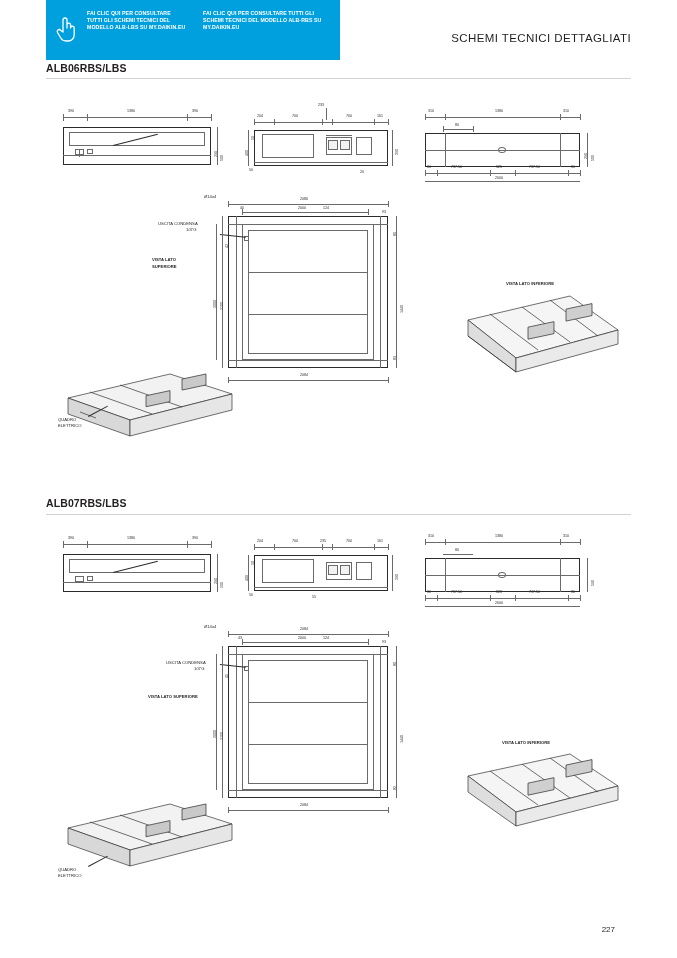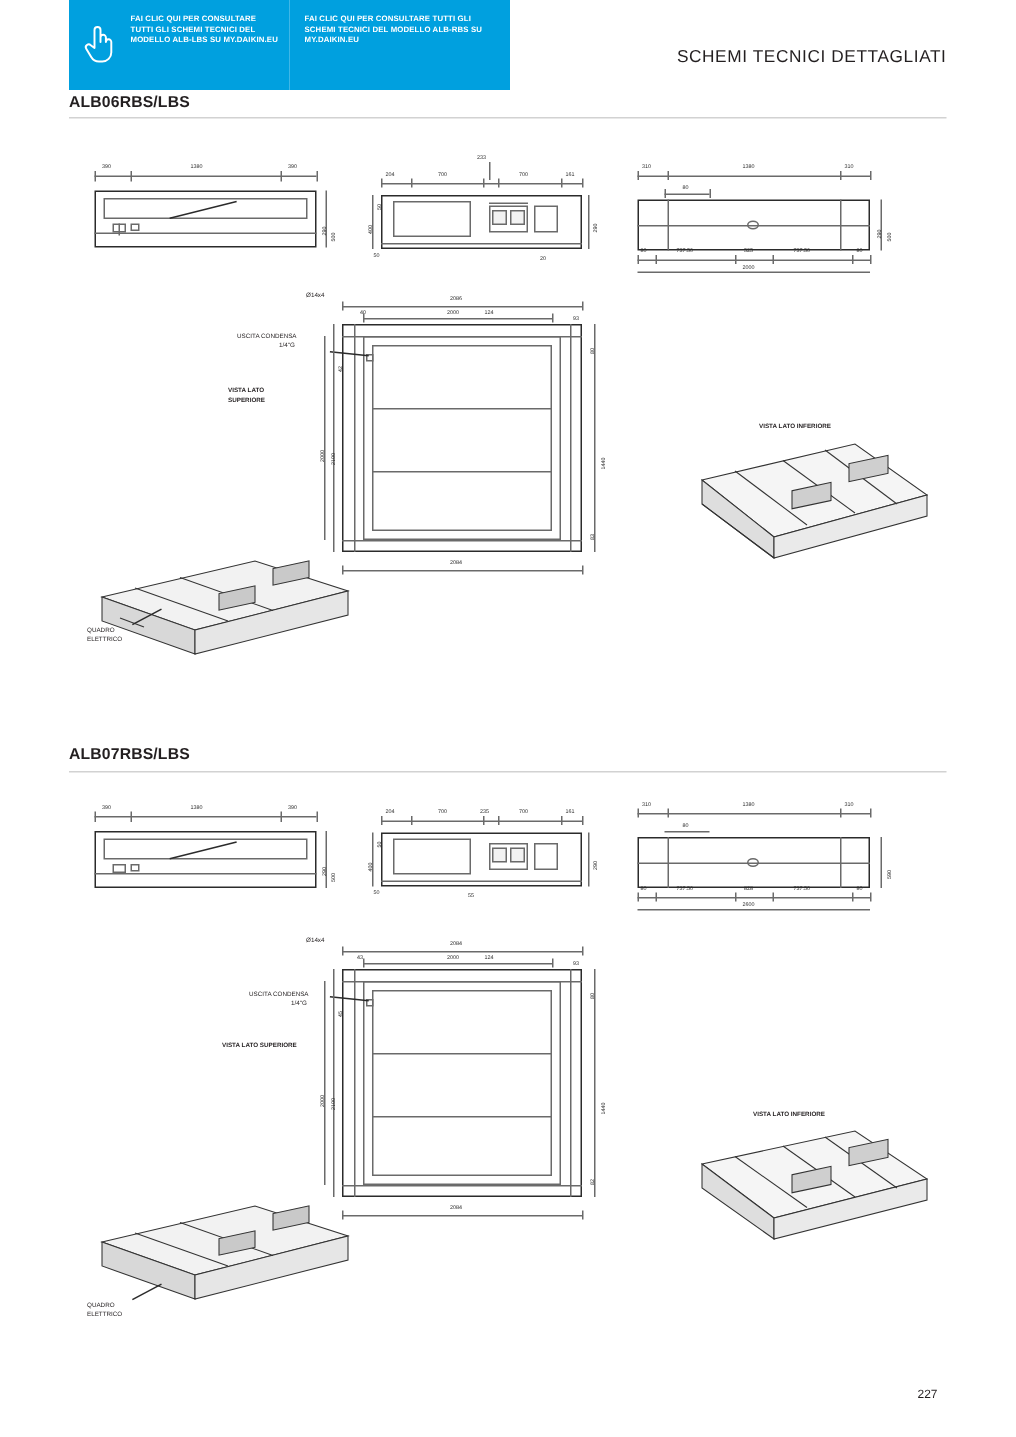--- a/index.html
+++ b/index.html
@@ -126,21 +126,21 @@
   .lbl.b { font-weight: bold; }
   .leader {
     position: absolute;
     background: #2b2b2b;
     height: 0.6px;
     transform-origin: 0 0;
   }
 
   .pagenum {
     position: absolute;
-    right: 52px;
+    right: 62px;
     bottom: 24px;
     font-size: 8px;
     color: #231f20;
   }
 </style>
 </head>
 <body>
 
 <div class="page">
 

